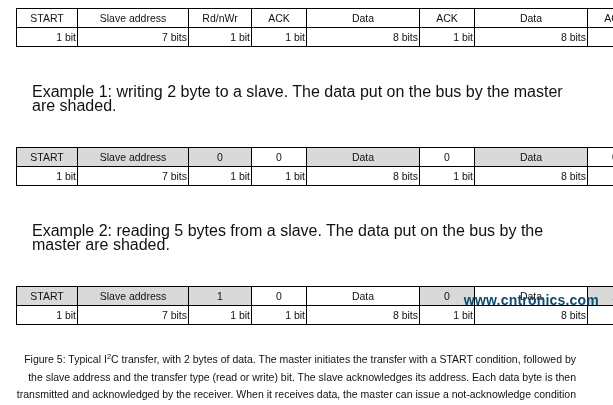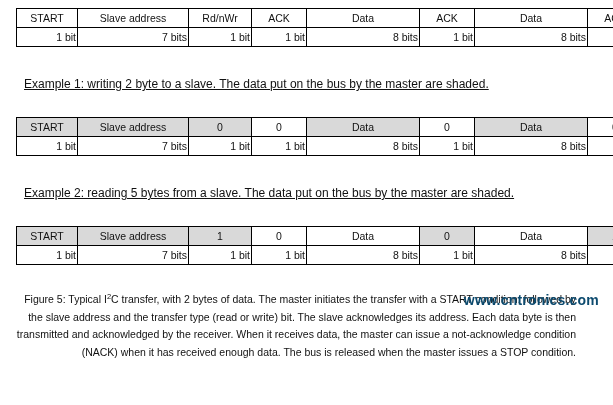--- a/index.html
+++ b/index.html
@@ -42,24 +42,23 @@
     font-size: 10.5px;
   }
   table.frame tr.bits td {
     font-size: 10.5px;
     text-align: right;
   }
   td.shaded {
     background: #d9d9d9 !important;
   }
   .caption {
-    font-size: 12px;
+    font-size: 16px;
     line-height: 14px;
-    margin: 8px;
-    text-decoration: underline;
+    margin: 16px;
   }
   .gap-a { height: 22px; }
   .gap-b { height: 18px; }
   .gap-c { height: 22px; }
   .gap-d { height: 18px; }
   .gap-f { height: 26px; }
   .figcaption {
     font-size: 10.5px;
     line-height: 17.5px;
     width: 560px;

